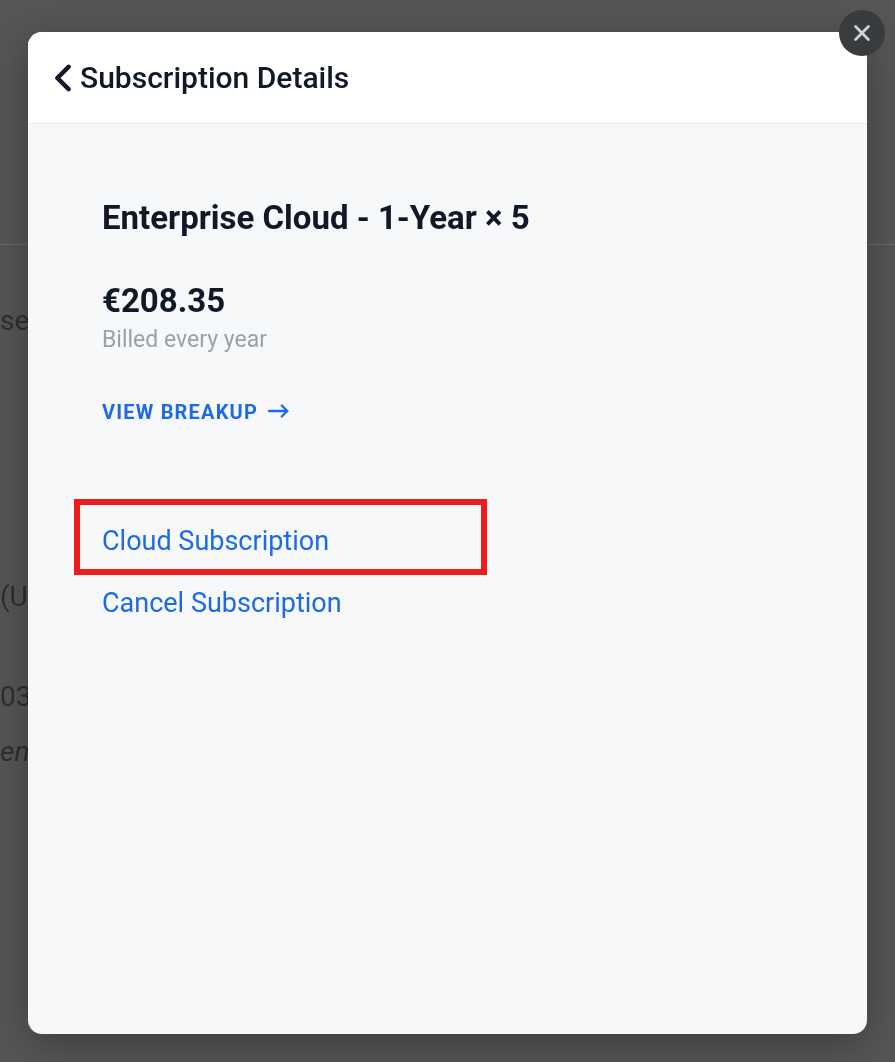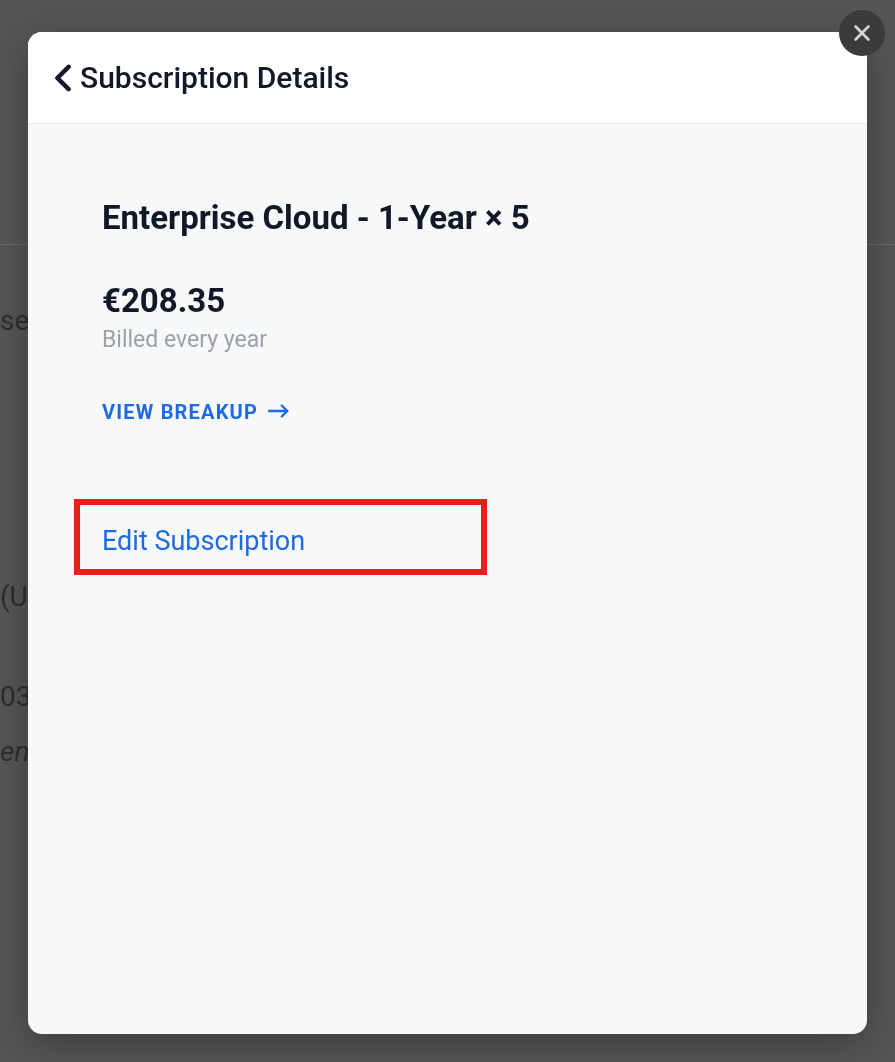--- a/index.html
+++ b/index.html
@@ -178,18 +178,19 @@
       <span>VIEW BREAKUP</span>
       <span class="arrow">
         <svg width="22" height="16" viewBox="0 0 24 16" fill="none">
           <line x1="1" y1="8" x2="21" y2="8" stroke="#1e6ae5" stroke-width="2.6" stroke-linecap="round"></line>
           <path d="M15 2 L21 8 L15 14" stroke="#1e6ae5" stroke-width="2.6" stroke-linecap="round" stroke-linejoin="round" fill="none"></path>
         </svg>
       </span>
     </div>
 
     <div class="action-list">
-      <div class="action-link">Edit Subscription</div>
+      <div class="action-link">Cloud Subscription</div>
+      <div class="action-link">Cancel Subscription</div>
     </div>
   </div>
 </div>
 
 <div class="highlight-box" style="top:499px; left:74px; width:413px; height:76px;"></div>
 
 </body></html>

